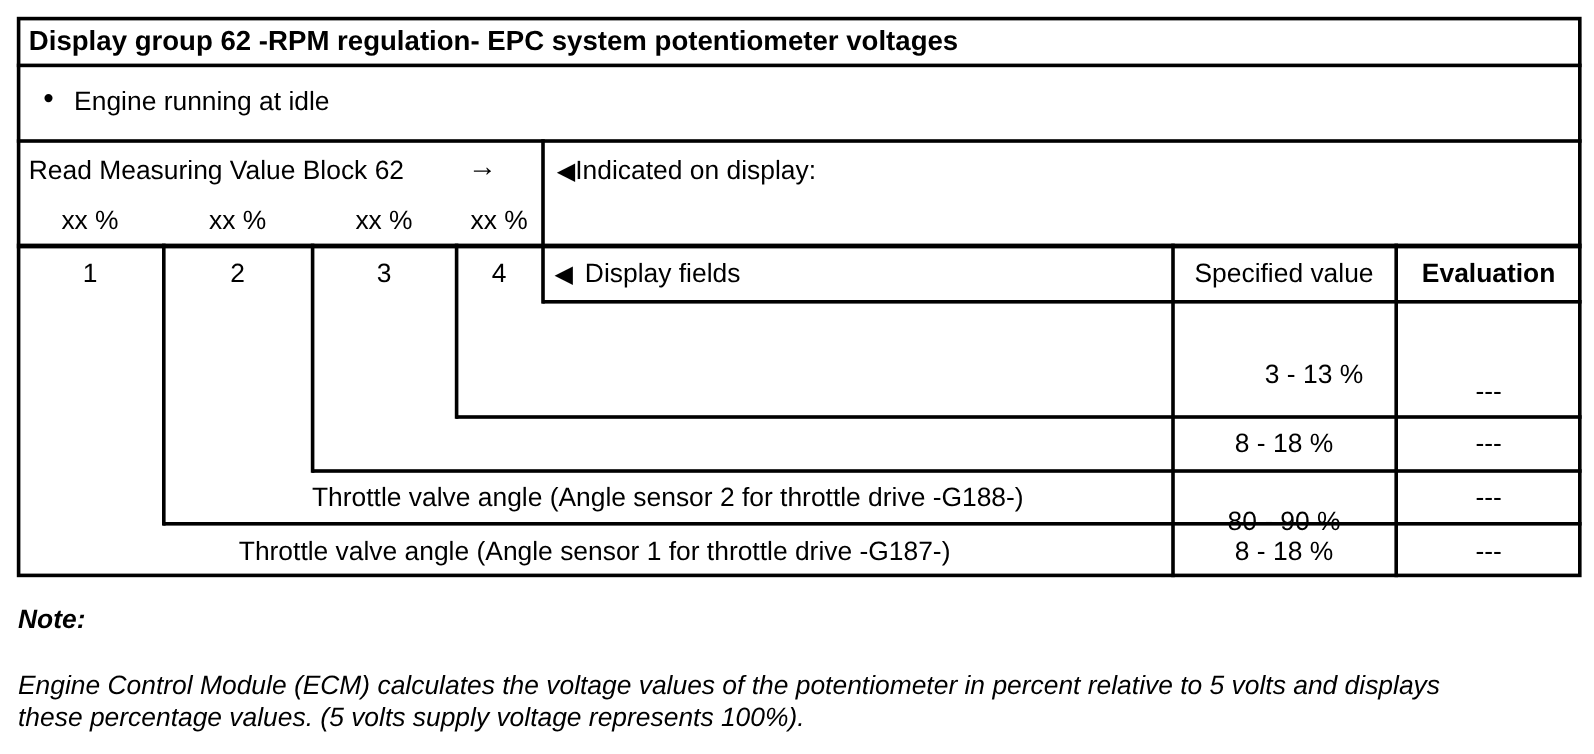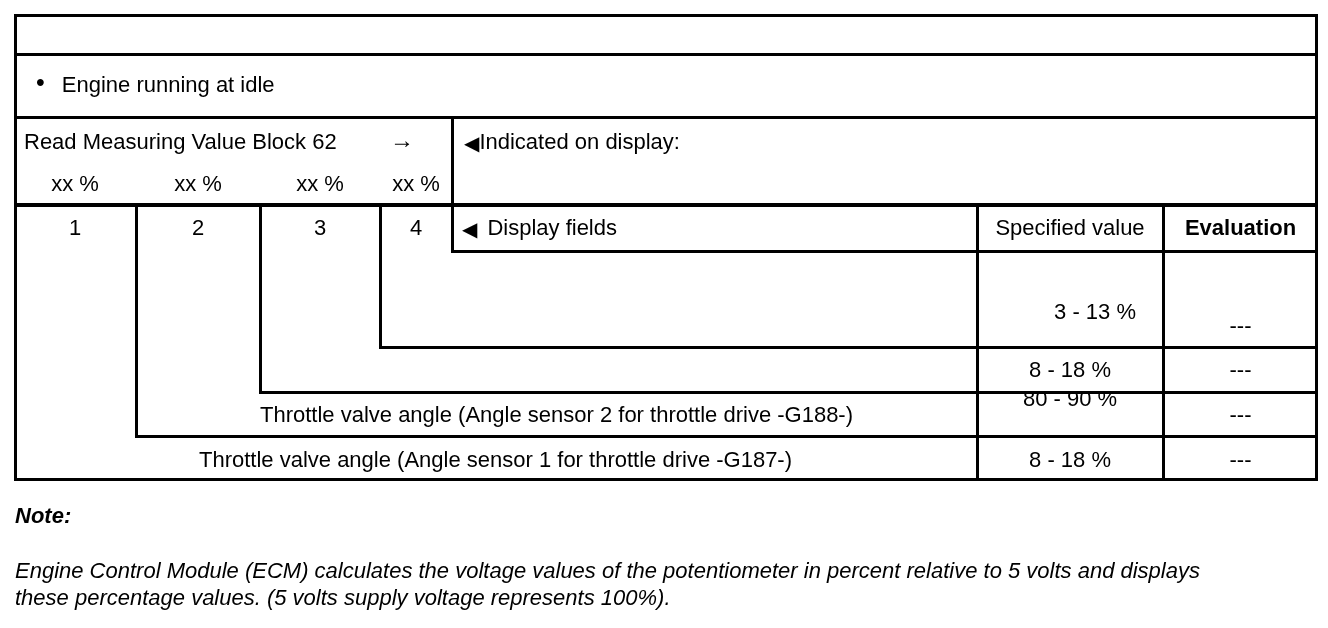--- a/index.html
+++ b/index.html
@@ -34,20 +34,21 @@
   <div class="line" style="left:260px;top:391px;width:1058px;height:3px;"></div>
   <div class="line" style="left:136px;top:435px;width:1182px;height:3px;"></div>
 
   <div class="line" style="left:135px;top:203px;width:3px;height:235px;"></div>
   <div class="line" style="left:259px;top:203px;width:3px;height:191px;"></div>
   <div class="line" style="left:379px;top:203px;width:3px;height:146px;"></div>
   <div class="line" style="left:451px;top:116px;width:3px;height:137px;"></div>
   <div class="line" style="left:976px;top:203px;width:3px;height:278px;"></div>
   <div class="line" style="left:1162px;top:203px;width:3px;height:278px;"></div>
 
+  <div class="abs txt bold" style="left:24px;top:16px;width:1280px;height:36px;line-height:36px;font-size:23px;">Display group 62 -RPM regulation- EPC system potentiometer voltages</div>
 
   <div class="abs vmid" style="left:36px;top:56px;width:700px;height:58px;gap:17px;">
     <span style="font-size:25px;transform:translateY(-3px);">•</span>
     <span class="txt">Engine running at idle</span>
   </div>
 
   <div class="abs txt" style="left:24px;top:119px;height:46px;line-height:46px;">Read Measuring Value Block 62</div>
   <div class="abs txt" style="left:390px;top:117px;height:46px;line-height:46px;font-size:24px;">→</div>
 
   <div class="abs txt ctr" style="left:14px;top:167px;width:122px;height:34px;line-height:34px;">xx %</div>
@@ -72,21 +73,21 @@
   <div class="abs txt ctr" style="left:977px;top:206px;width:186px;height:44px;line-height:44px;">Specified value</div>
   <div class="abs txt ctr bold" style="left:1163px;top:206px;width:155px;height:44px;line-height:44px;">Evaluation</div>
 
   <div class="abs txt vbot" style="left:977px;top:253px;width:186px;height:93px;padding-bottom:21px;margin-left:25px;">3 - 13 %</div>
   <div class="abs txt vbot" style="left:1163px;top:253px;width:155px;height:93px;padding-bottom:7px;">---</div>
 
   <div class="abs txt ctr" style="left:977px;top:349px;width:186px;height:42px;line-height:42px;">8 - 18 %</div>
   <div class="abs txt ctr" style="left:1163px;top:349px;width:155px;height:42px;line-height:42px;">---</div>
 
   <div class="abs txt ctr" style="left:136px;top:394px;width:841px;height:41px;line-height:41px;">Throttle valve angle (Angle sensor 2 for throttle drive -G188-)</div>
-  <div class="abs txt ctr" style="left:977px;top:378px;width:186px;height:41px;line-height:41px;">80 - 90 %</div>
+  <div class="abs txt ctr" style="left:977px;top:414px;width:186px;height:41px;line-height:41px;">80 - 90 %</div>
   <div class="abs txt ctr" style="left:1163px;top:394px;width:155px;height:41px;line-height:41px;">---</div>
 
   <div class="abs txt ctr" style="left:14px;top:438px;width:963px;height:43px;line-height:43px;">Throttle valve angle (Angle sensor 1 for throttle drive -G187-)</div>
   <div class="abs txt ctr" style="left:977px;top:438px;width:186px;height:43px;line-height:43px;">8 - 18 %</div>
   <div class="abs txt ctr" style="left:1163px;top:438px;width:155px;height:43px;line-height:43px;">---</div>
 
   <div class="abs txt bold ital" style="left:15px;top:503px;font-size:22px;">Note:</div>
   <div class="abs txt ital" style="left:15px;top:558px;font-size:22px;">Engine Control Module (ECM) calculates the voltage values of the potentiometer in percent relative to 5 volts and displays</div>
   <div class="abs txt ital" style="left:15px;top:585px;font-size:22px;">these percentage values. (5 volts supply voltage represents 100%).</div>
 

